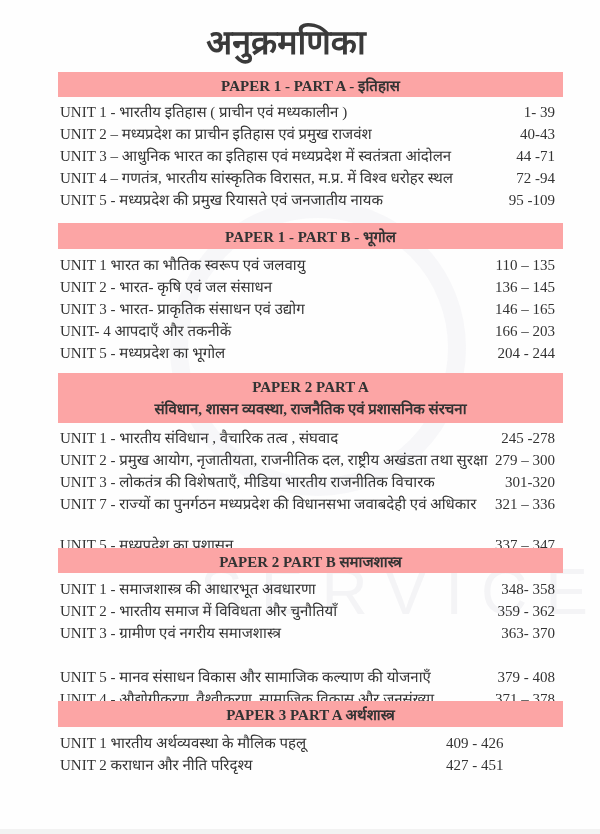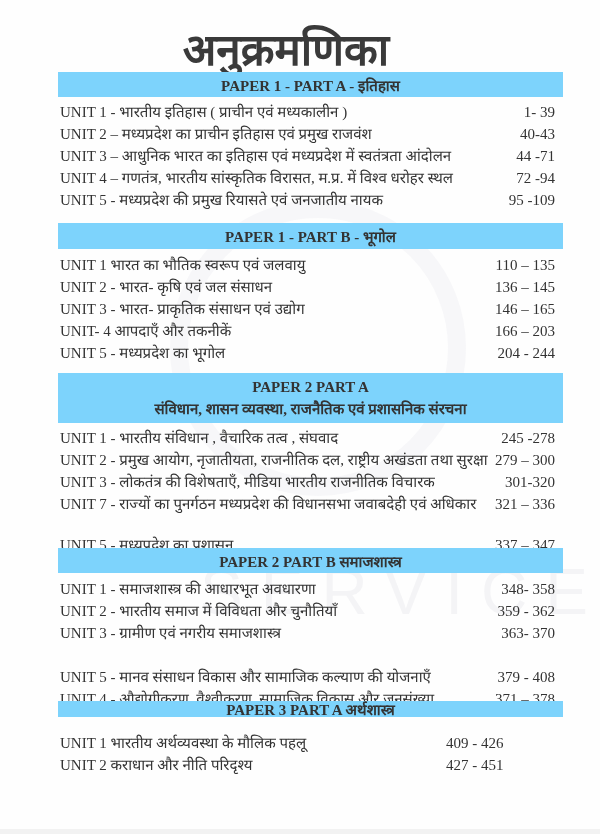--- a/index.html
+++ b/index.html
@@ -13,24 +13,24 @@
     .wm-circle {
       position:absolute; left:170px; top:200px; width:260px; height:260px; border-radius:50%;
       border:18px solid rgba(200,200,210,0.12);
     }
     .wm-text {
       position:absolute; left:200px; top:555px; font-family:"Liberation Sans", sans-serif;
       font-size:64px; letter-spacing:18px; color:rgba(200,200,210,0.18); font-weight:300;
     }
     .title {
       position:absolute; top:18px; left:0; width:572px; text-align:center;
-      font-family:"DejaVu Sans", sans-serif; font-size:44px; font-weight:bold; color:#3a3a3a;
+      font-family:"DejaVu Sans", sans-serif; font-size:34px; font-weight:bold; color:#3a3a3a;
     }
     .band {
-      position:absolute; left:58px; width:505px; background:#7dd3fc;
+      position:absolute; left:58px; width:505px; background:#fca5a5;
       text-align:center; font-weight:bold; font-size:15px; color:#333;
       display:flex; flex-direction:column; justify-content:center; align-items:center;
     }
     .band span.sub { font-size:15px; margin-top:2px; }
     .row {
       position:absolute; left:58px; width:505px; height:22px;
       font-size:15px; line-height:22px; color:#333; white-space:nowrap;
     }
     .row .label { position:absolute; left:2px; top:0; }
     .row .pages { position:absolute; right:8px; top:0; }
@@ -139,21 +139,21 @@
   </div>
 <div class="row" style="top:644px;margin-top:44px;">
     <span class="label">UNIT 4 - औद्योगीकरण, वैश्वीकरण, सामाजिक विकास और जनसंख्या</span>
     <span class="pages">371 – 378</span>
   </div>
 <div class="row" style="top:666px;">
     <span class="label">UNIT 5 - मानव संसाधन विकास और सामाजिक कल्याण की योजनाएँ</span>
     <span class="pages">379 - 408</span>
   </div>
 
-<div class="band" style="top:701px;height:16px;">
+<div class="band" style="top:701px;height:26px;">
   <span>PAPER 3 PART A अर्थशास्त्र</span>
 </div>
 <div class="row eco" style="top:732px;">
     <span class="label">UNIT 1 भारतीय अर्थव्यवस्था के मौलिक पहलू</span>
     <span class="pages">409 - 426</span>
   </div>
 <div class="row eco" style="top:754px;">
     <span class="label">UNIT 2 कराधान और नीति परिदृश्य</span>
     <span class="pages">427 - 451</span>
   </div>

